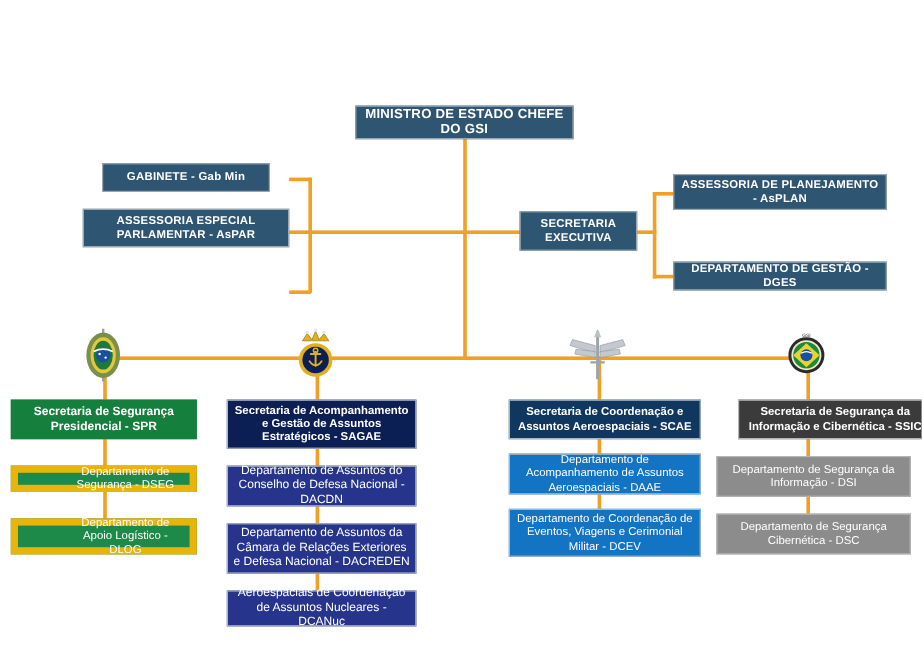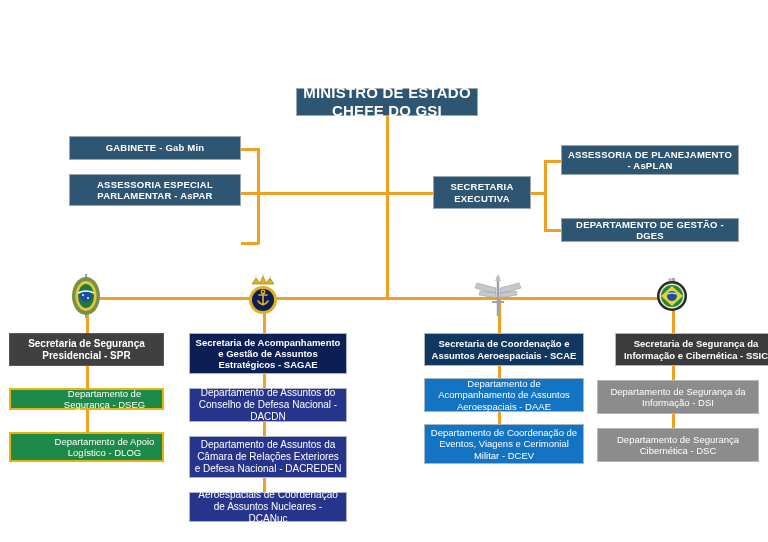--- a/index.html
+++ b/index.html
@@ -27,25 +27,25 @@
   .box span{display:block;}
 
   
   .steel{
     background:#2e5673;
     border:1px solid #9aa7b0;
     font-weight:bold;
     font-size:9.5px;
     letter-spacing:.2px;
   }
-  .steel.title{font-size:15px;}
-
-  
-  .green-dark{background:#404040;border:1px solid #15803d;font-weight:bold;font-size:10px;}
-  .green-mid{background:#1d8a4a;border:2px solid #eab308;font-size:9.5px;padding-left:40px;}
+  .steel.title{font-size:11px;}
+
+  
+  .green-dark{background:#15803d;border:1px solid #15803d;font-weight:bold;font-size:10px;}
+  .green-mid{background:#1d8a4a;border:6px solid #eab308;font-size:9.5px;padding-left:40px;}
 
   
   .navy-dark{background:#0c1f54;border:1px solid #aeb4c4;font-weight:bold;font-size:9.5px;}
   .navy-mid{background:#26348c;border:1px solid #aeb4c4;font-size:10px;}
 
   
   .blue-dark{background:#0f3760;border:1px solid #a9b6c2;font-weight:bold;font-size:9.5px;}
   .blue-mid{background:#1474c4;border:1px solid #a9b6c2;font-size:9.5px;}
 
   
@@ -97,21 +97,21 @@
   <div class="ln lnv" style="left:498px;top:366px;height:12px;"></div>
   <div class="ln lnv" style="left:498px;top:412px;height:12px;"></div>
 
   <div class="ln lnv" style="left:672px;top:366px;height:14px;"></div>
   <div class="ln lnv" style="left:672px;top:414px;height:14px;"></div>
 
   <div class="box steel title" style="left:296px;top:88px;width:182px;height:28px;">
     <span>MINISTRO DE ESTADO CHEFE DO GSI</span>
   </div>
 
-  <div class="box steel" style="left:69px;top:136px;width:172px;height:24px;">
+  <div class="box steel" style="left:85px;top:136px;width:140px;height:24px;">
     <span>GABINETE - Gab Min</span>
   </div>
 
   <div class="box steel" style="left:69px;top:174px;width:172px;height:32px;">
     <span>ASSESSORIA ESPECIAL PARLAMENTAR - AsPAR</span>
   </div>
 
 
   <div class="box steel" style="left:433px;top:176px;width:98px;height:33px;">
     <span>SECRETARIA EXECUTIVA</span>

